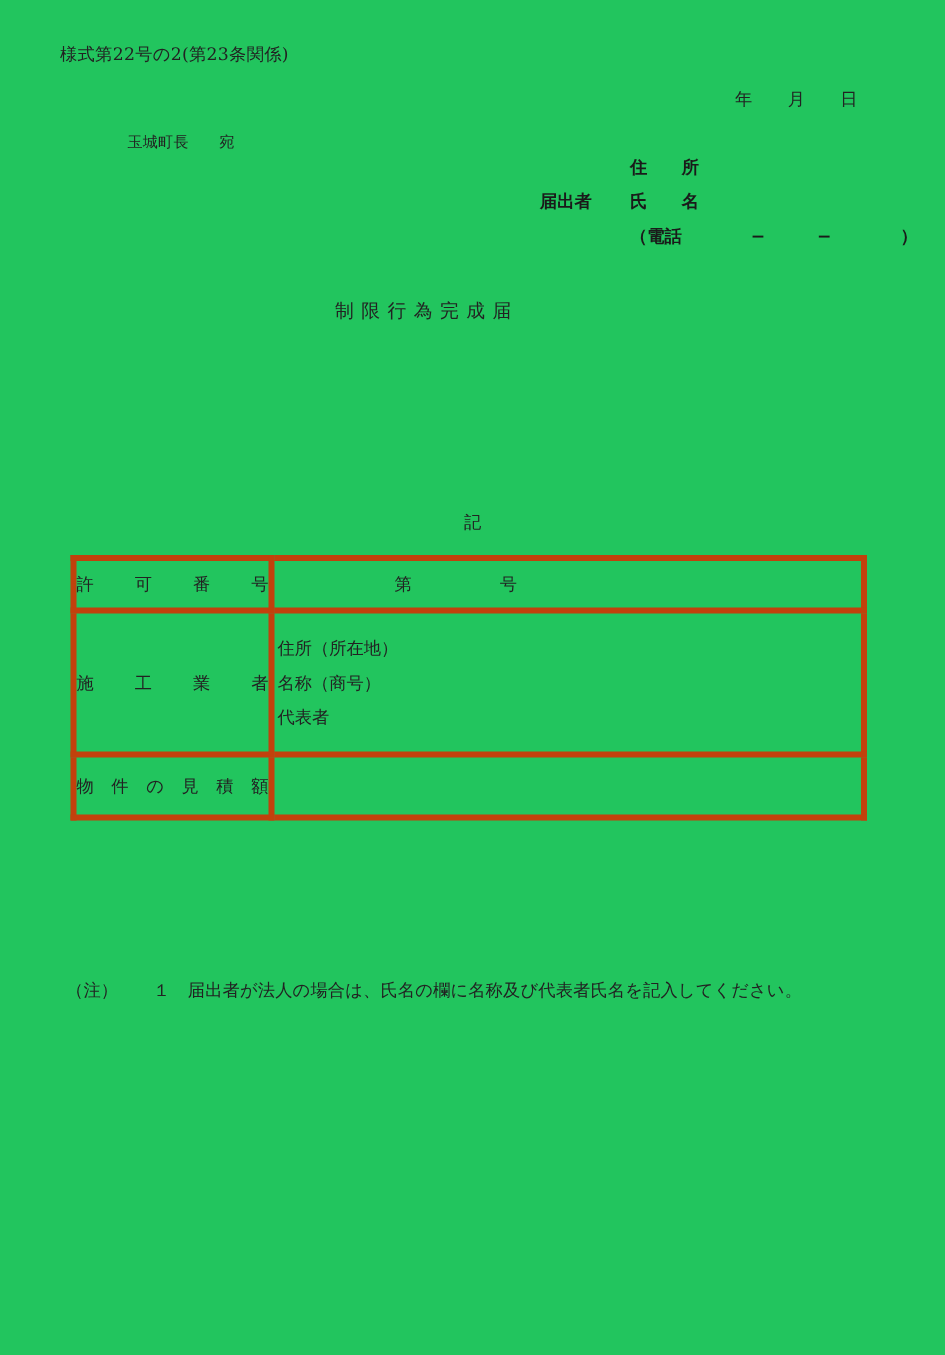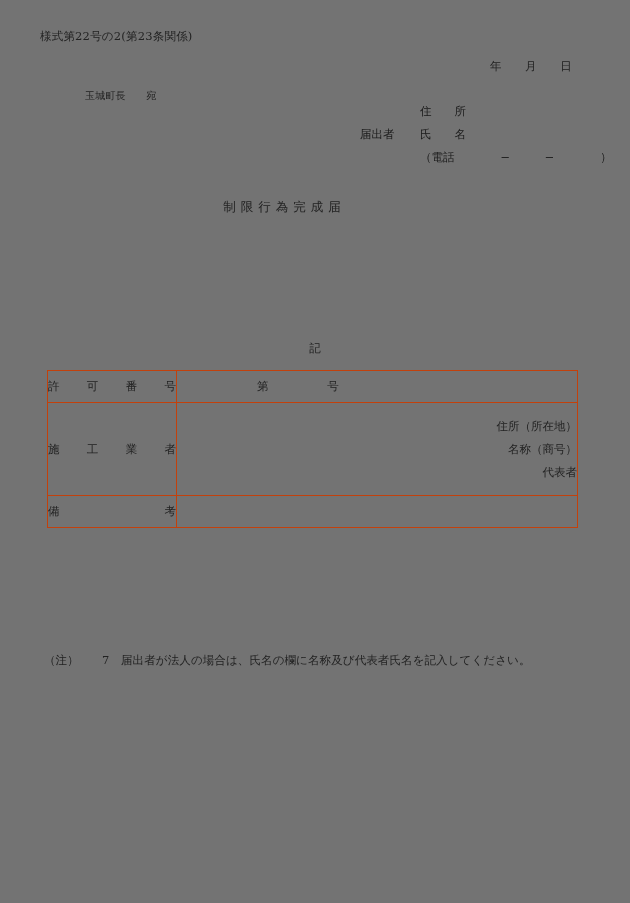--- a/index.html
+++ b/index.html
@@ -11,21 +11,21 @@
     width: 630px;
     height: 903px;
     position: relative;
     font-family: "DejaVu Serif", "Liberation Serif", serif;
     color: #1a1a1a;
     overflow: hidden;
   }
   .page {
     position: absolute;
     inset: 0;
-    background: #737373;
+    background: #22c55e;
   }
 
   
   .t {
     position: absolute;
     white-space: pre;
     font-size: 11.5px;
     line-height: 1.0;
     color: #222;
   }
@@ -49,20 +49,21 @@
     font-size: 10px;
     letter-spacing: 0.2px;
   }
 
   
   #submitter-block {
     position: absolute;
     left: 360px;
     top: 104px;
     font-size: 11.5px;
+    font-weight: bold;
   }
   .sub-row {
     position: relative;
     height: 23px;
     white-space: pre;
   }
   .sub-tag {
     position: absolute;
     left: 0px;
     top: 0px;
@@ -110,21 +111,21 @@
   #form-table {
     position: absolute;
     left: 47px;
     top: 370px;
     width: 531px;
     border-collapse: collapse;
     table-layout: fixed;
     font-size: 11.5px;
   }
   #form-table td {
-    border: 1px solid #c2410c;
+    border: 4px solid #c2410c;
     padding: 0;
     vertical-align: middle;
   }
   td.label-cell {
     width: 128px;
     text-align: justify;
     text-align-last: justify;
     padding: 0 12px;
     white-space: nowrap;
     color: #222;
@@ -134,21 +135,20 @@
     color: #222;
   }
   .val-indent {
     display: inline-block;
     padding-left: 80px;
     letter-spacing: 0.2px;
     white-space: pre;
   }
   .contractor-lines {
     padding: 9px 0 9px 2px;
-    text-align: right;
   }
   .contractor-lines div {
     line-height: 23px;
     white-space: pre;
   }
 
   
   #footnote {
     left: 44px;
     top: 655px;
@@ -195,21 +195,21 @@
           <td class="label-cell">施　工　業　者</td>
           <td class="value-cell" style="height: 92px;">
             <div class="contractor-lines">
               <div>住所（所在地）</div>
               <div>名称（商号）</div>
               <div>代表者</div>
             </div>
           </td>
         </tr>
         <tr>
-          <td class="label-cell">備　　　　　考</td>
-          <td class="value-cell" style="height: 31px;"><span class="val-indent"></span></td>
+          <td class="label-cell">物　件　の　見　積　額</td>
+          <td class="value-cell" style="height: 38px;"><span class="val-indent"></span></td>
         </tr>
       </tbody>
   </table>
 
-  <div class="t" id="footnote">（注）　　7　届出者が法人の場合は、氏名の欄に名称及び代表者氏名を記入してください。</div>
+  <div class="t" id="footnote">（注）　　１　届出者が法人の場合は、氏名の欄に名称及び代表者氏名を記入してください。</div>
 
 </div>
 
 </body></html>

